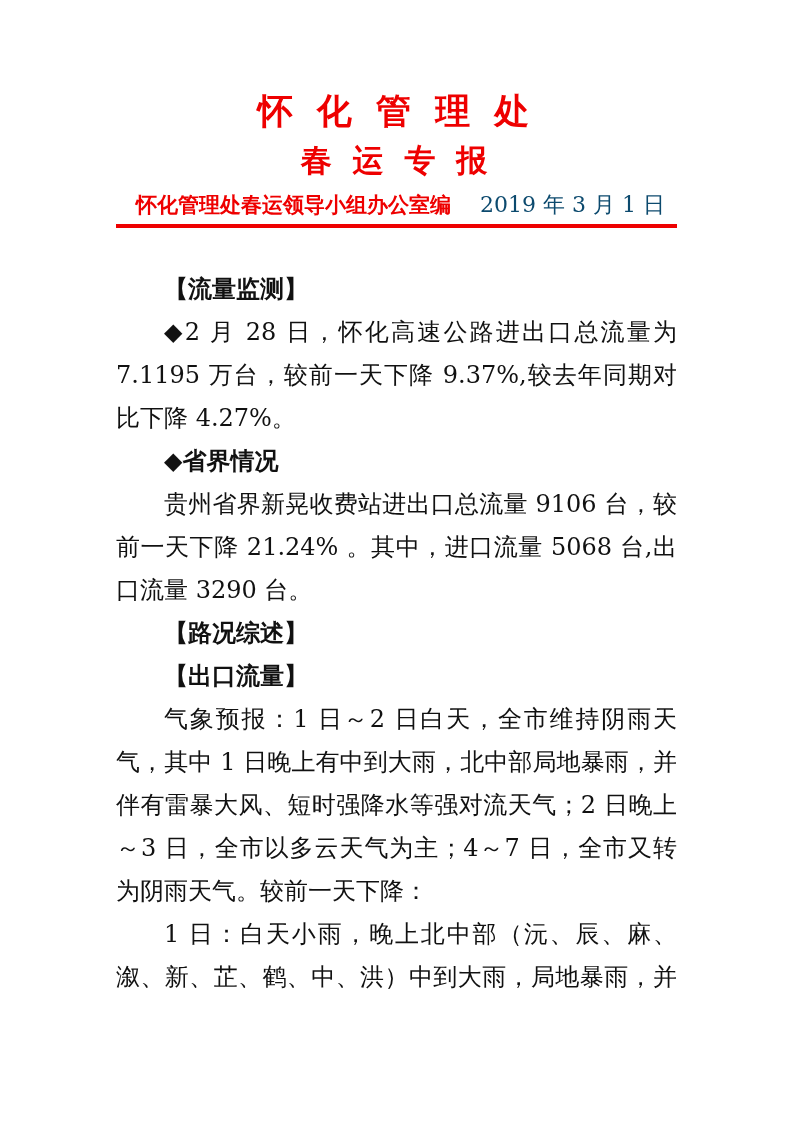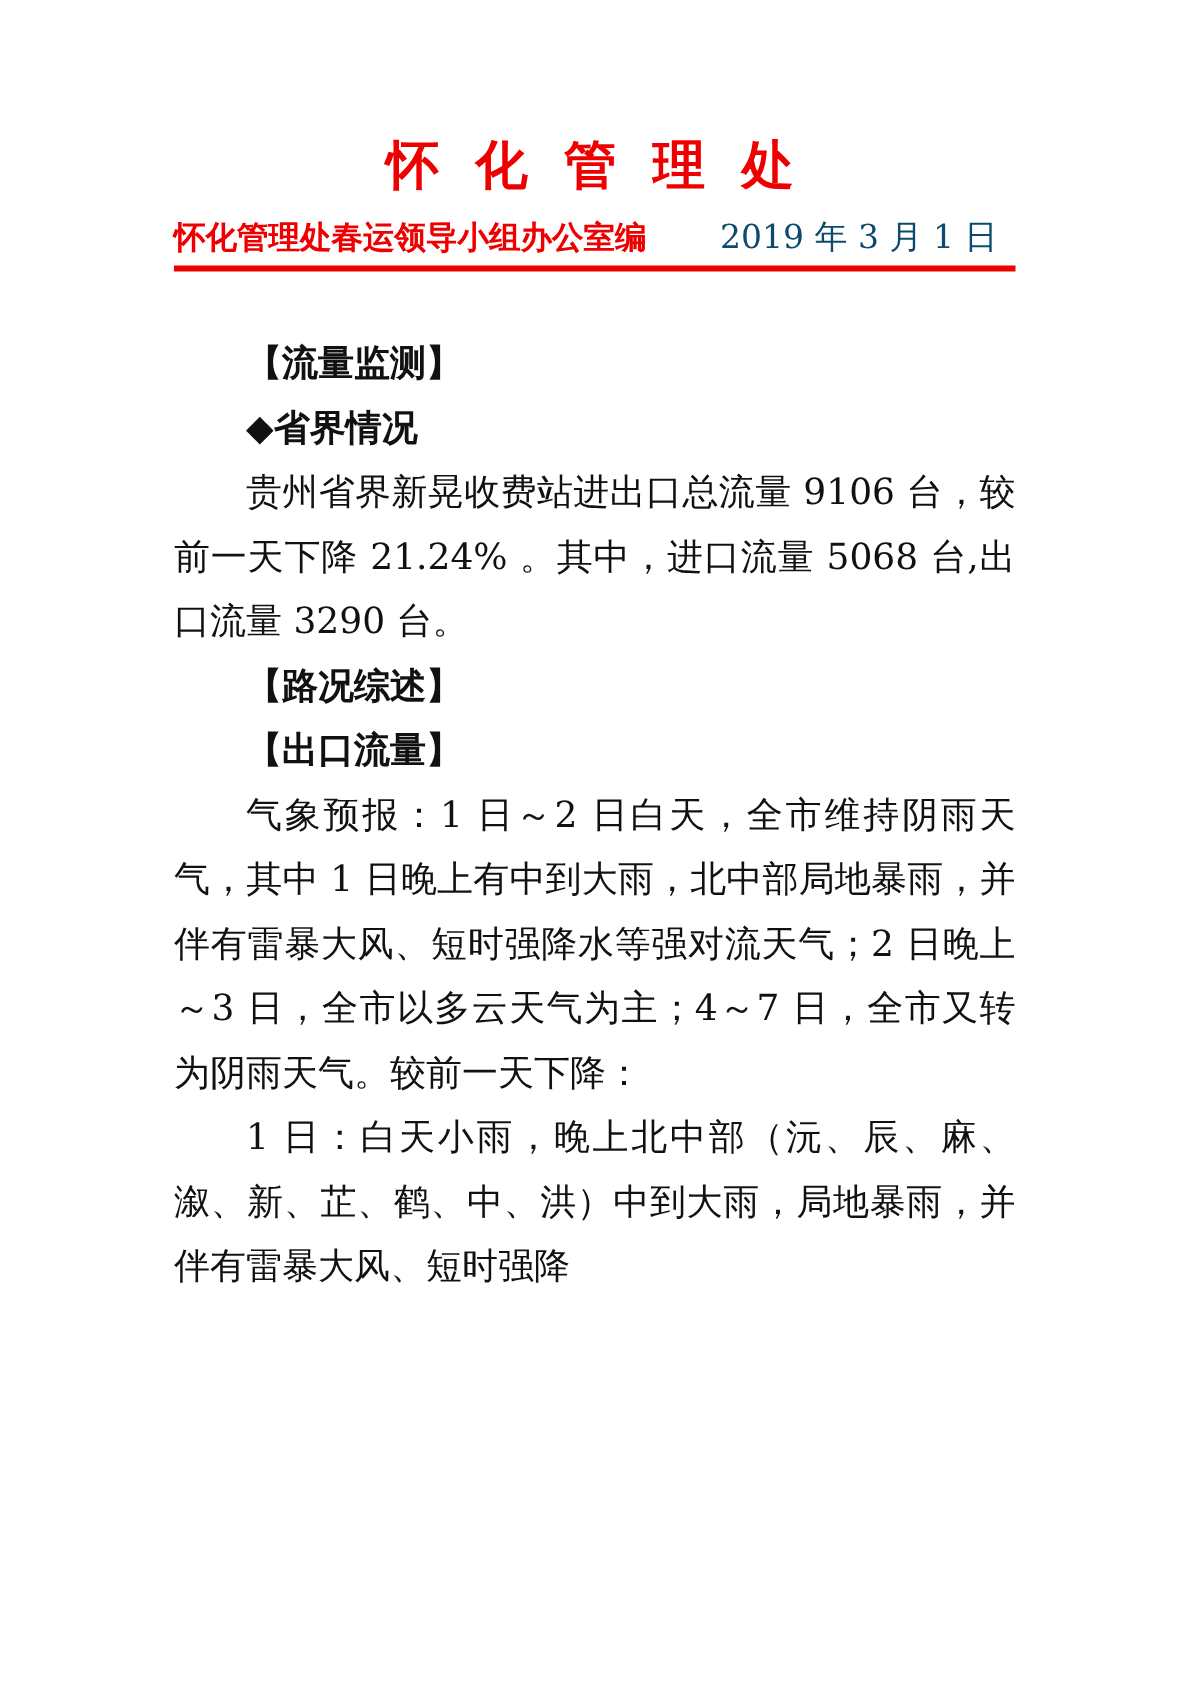--- a/index.html
+++ b/index.html
@@ -40,20 +40,21 @@
     justify-content: space-between;
     align-items: baseline;
     margin: 0 0 4px 0;
   }
   .byline {
     font-family: "DejaVu Sans", "Liberation Sans", sans-serif;
     font-weight: bold;
     font-size: 21px;
     color: #ee0000;
     white-space: nowrap;
+    margin-left: 20px;
   }
   .date {
     font-size: 22px;
     color: #0c4a6e;
     white-space: nowrap;
     padding-right: 12px;
   }
   .red-rule {
     height: 4px;
     background: #ee0000;
@@ -77,31 +78,33 @@
     font-weight: normal;
   }
 </style>
 </head>
 <body>
 
 <div class="page">
 
   <header class="masthead">
     <div class="title-line1">怀 化 管 理 处</div>
+    <div class="title-line2">春 运 专 报</div>
     <div class="byline-row">
       <span class="byline">怀化管理处春运领导小组办公室编</span>
       <span class="date">2019 年 3 月 1 日</span>
     </div>
     <div class="red-rule"></div>
   </header>
 
   <main class="doc-body">
 
     <p class="heading">【流量监测】</p>
 
+    <p><span>◆2 月 28 日，怀化高速公路进出口总流量为 7.1195 万台，较前一天下降 9.37%,较去年同期对比下降 4.27%。</span></p>
 
     <p class="heading">◆省界情况</p>
 
     <p><span class="bold-seg">贵州省界</span><span>新晃收费站进出口总流量 9106 台，较前一天下降 21.24% 。其中，进口流量 5068 台,出口流量 3290 台。</span></p>
 
 
     <p class="heading">【路况综述】</p>
 
 
     <p class="heading">【出口流量】</p>

